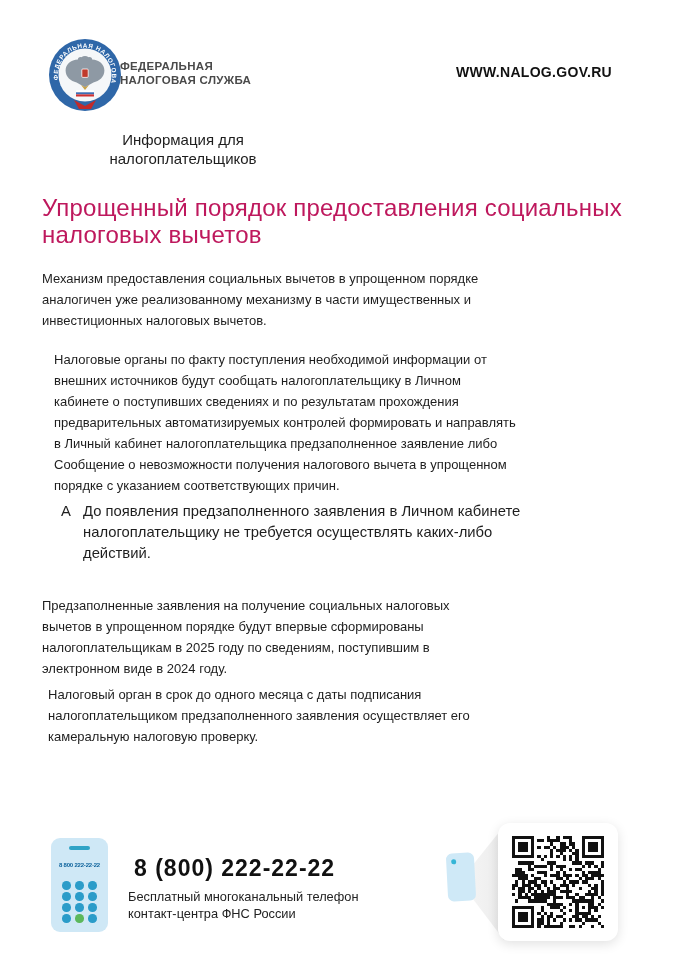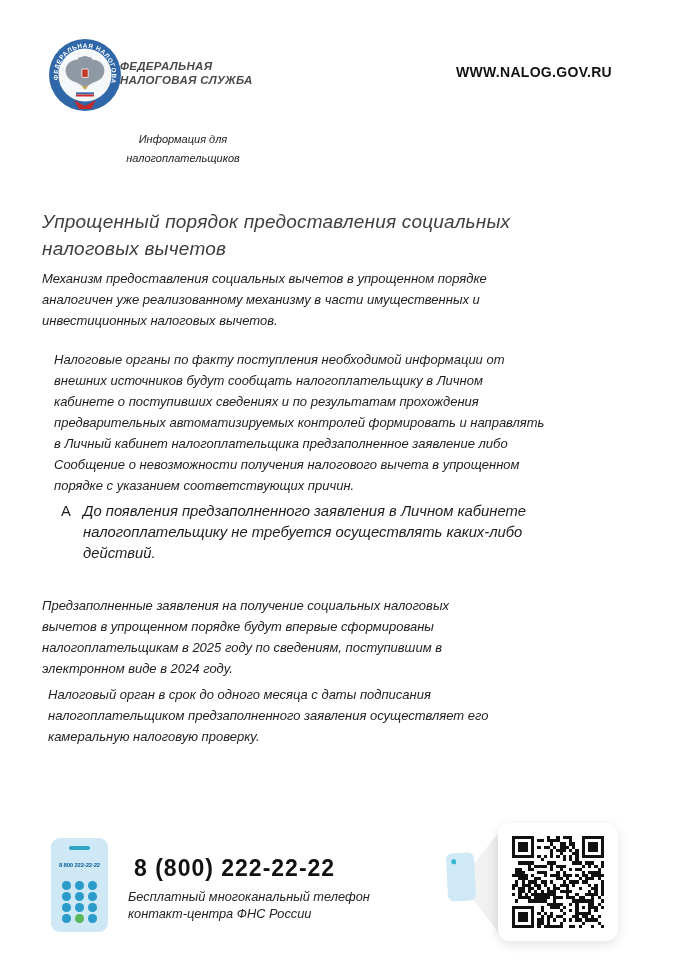--- a/index.html
+++ b/index.html
@@ -5,43 +5,43 @@
   html,body{margin:0;padding:0;background:#e8e8e8;}
   .page{
     position:relative;
     width:675px;height:975px;
     margin:0 auto;
     background:#ffffff;
     font-family:"Liberation Sans","DejaVu Sans",sans-serif;
     color:#1d1d1d;
     overflow:hidden;
   }
-  .preline{white-space:pre-line;font-style:italic;}
+  .preline{white-space:pre-line;}
 
   
   .emblem{position:absolute;left:48px;top:38px;width:74px;height:74px;}
   .org-name{
     position:absolute;left:120px;top:59px;
     font-size:11.5px;font-weight:700;letter-spacing:.3px;
     line-height:14px;color:#4a4a4a;text-transform:uppercase;
   }
   .website{
     position:absolute;right:63px;top:64px;
     font-size:14px;font-weight:700;color:#111;
     letter-spacing:.3px;cursor:pointer;
   }
   .audience{
     position:absolute;left:93px;top:130px;width:180px;
-    text-align:center;font-size:11px;line-height:19px;color:#1d1d1d;
+    text-align:center;font-size:15px;line-height:19px;color:#1d1d1d;
   }
 
   
   .title{
-    position:absolute;left:42px;top:208px;width:580px;
-    font-size:19px;font-weight:500;line-height:27px;color:#404040;
+    position:absolute;left:42px;top:194px;width:580px;
+    font-size:24px;font-weight:500;line-height:27px;color:#be185d;
     letter-spacing:.2px;
   }
   .para{position:absolute;left:42px;width:590px;font-size:13px;line-height:21px;color:#1e1e1e;}
   .para-1{top:268px;}
   .para-2{top:337px;}
   .para-3{top:595px;}
   .para-4{top:678px;}
 
   .callout{position:absolute;left:61px;top:501px;width:540px;}
   .callout-marker{

